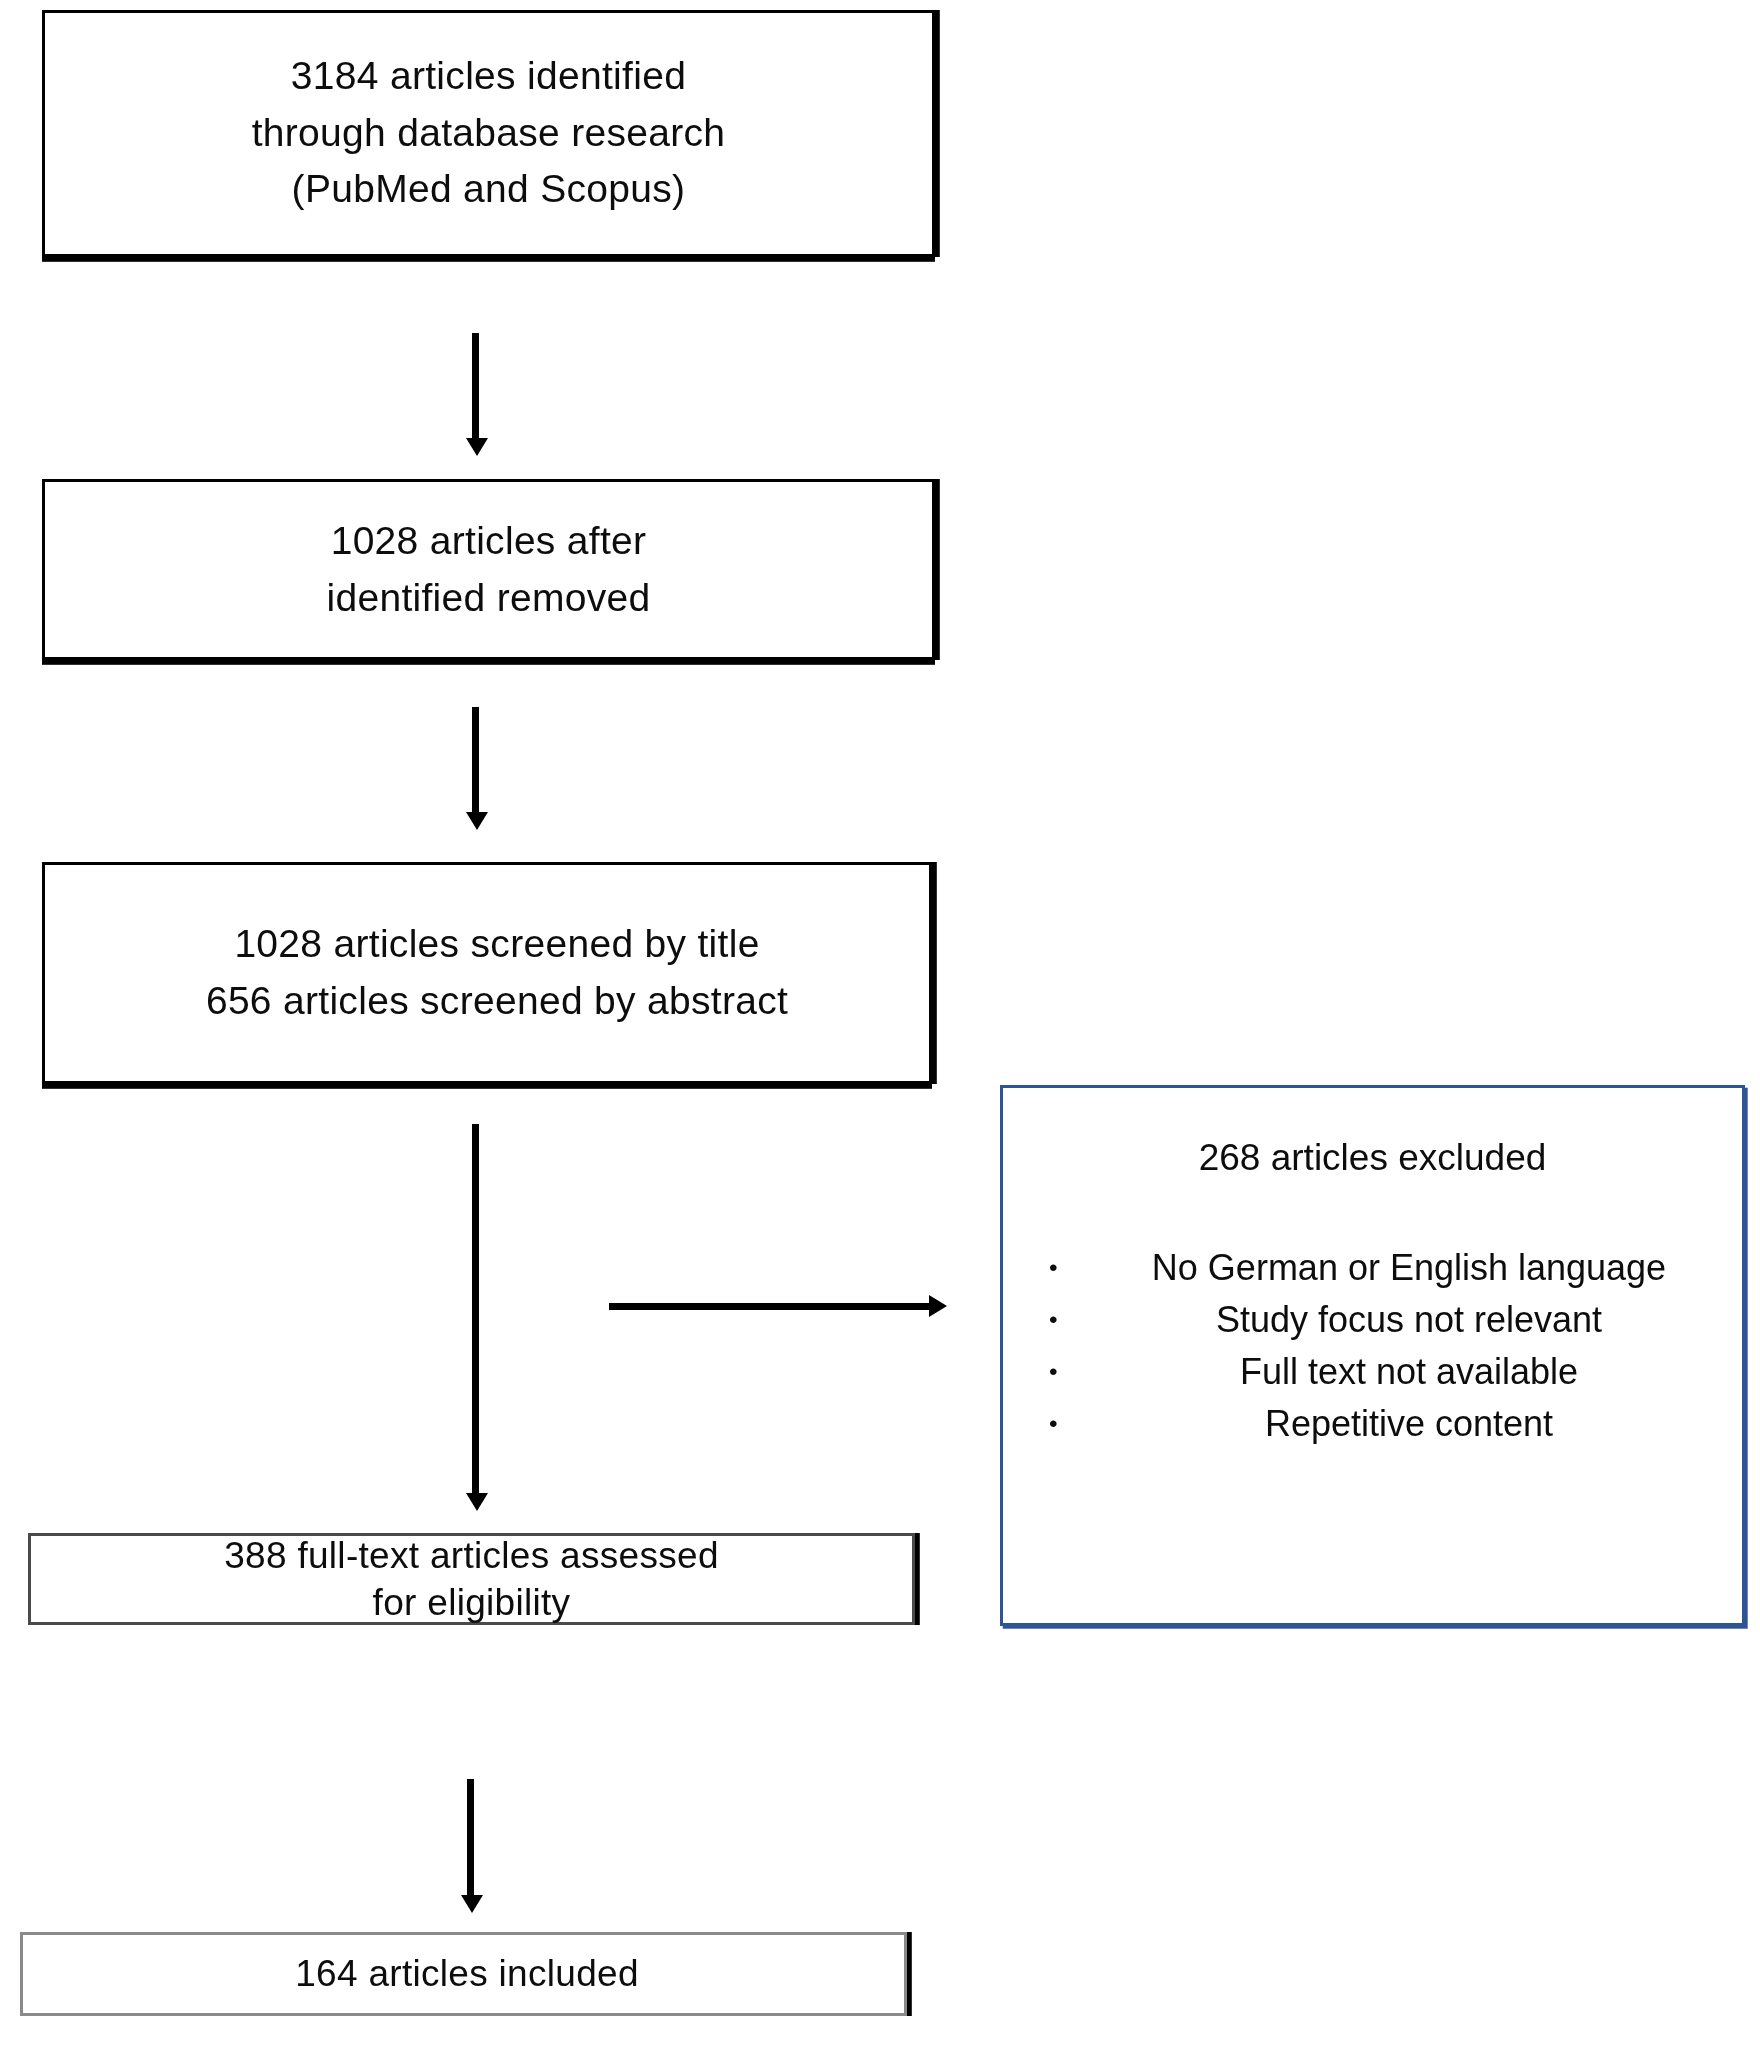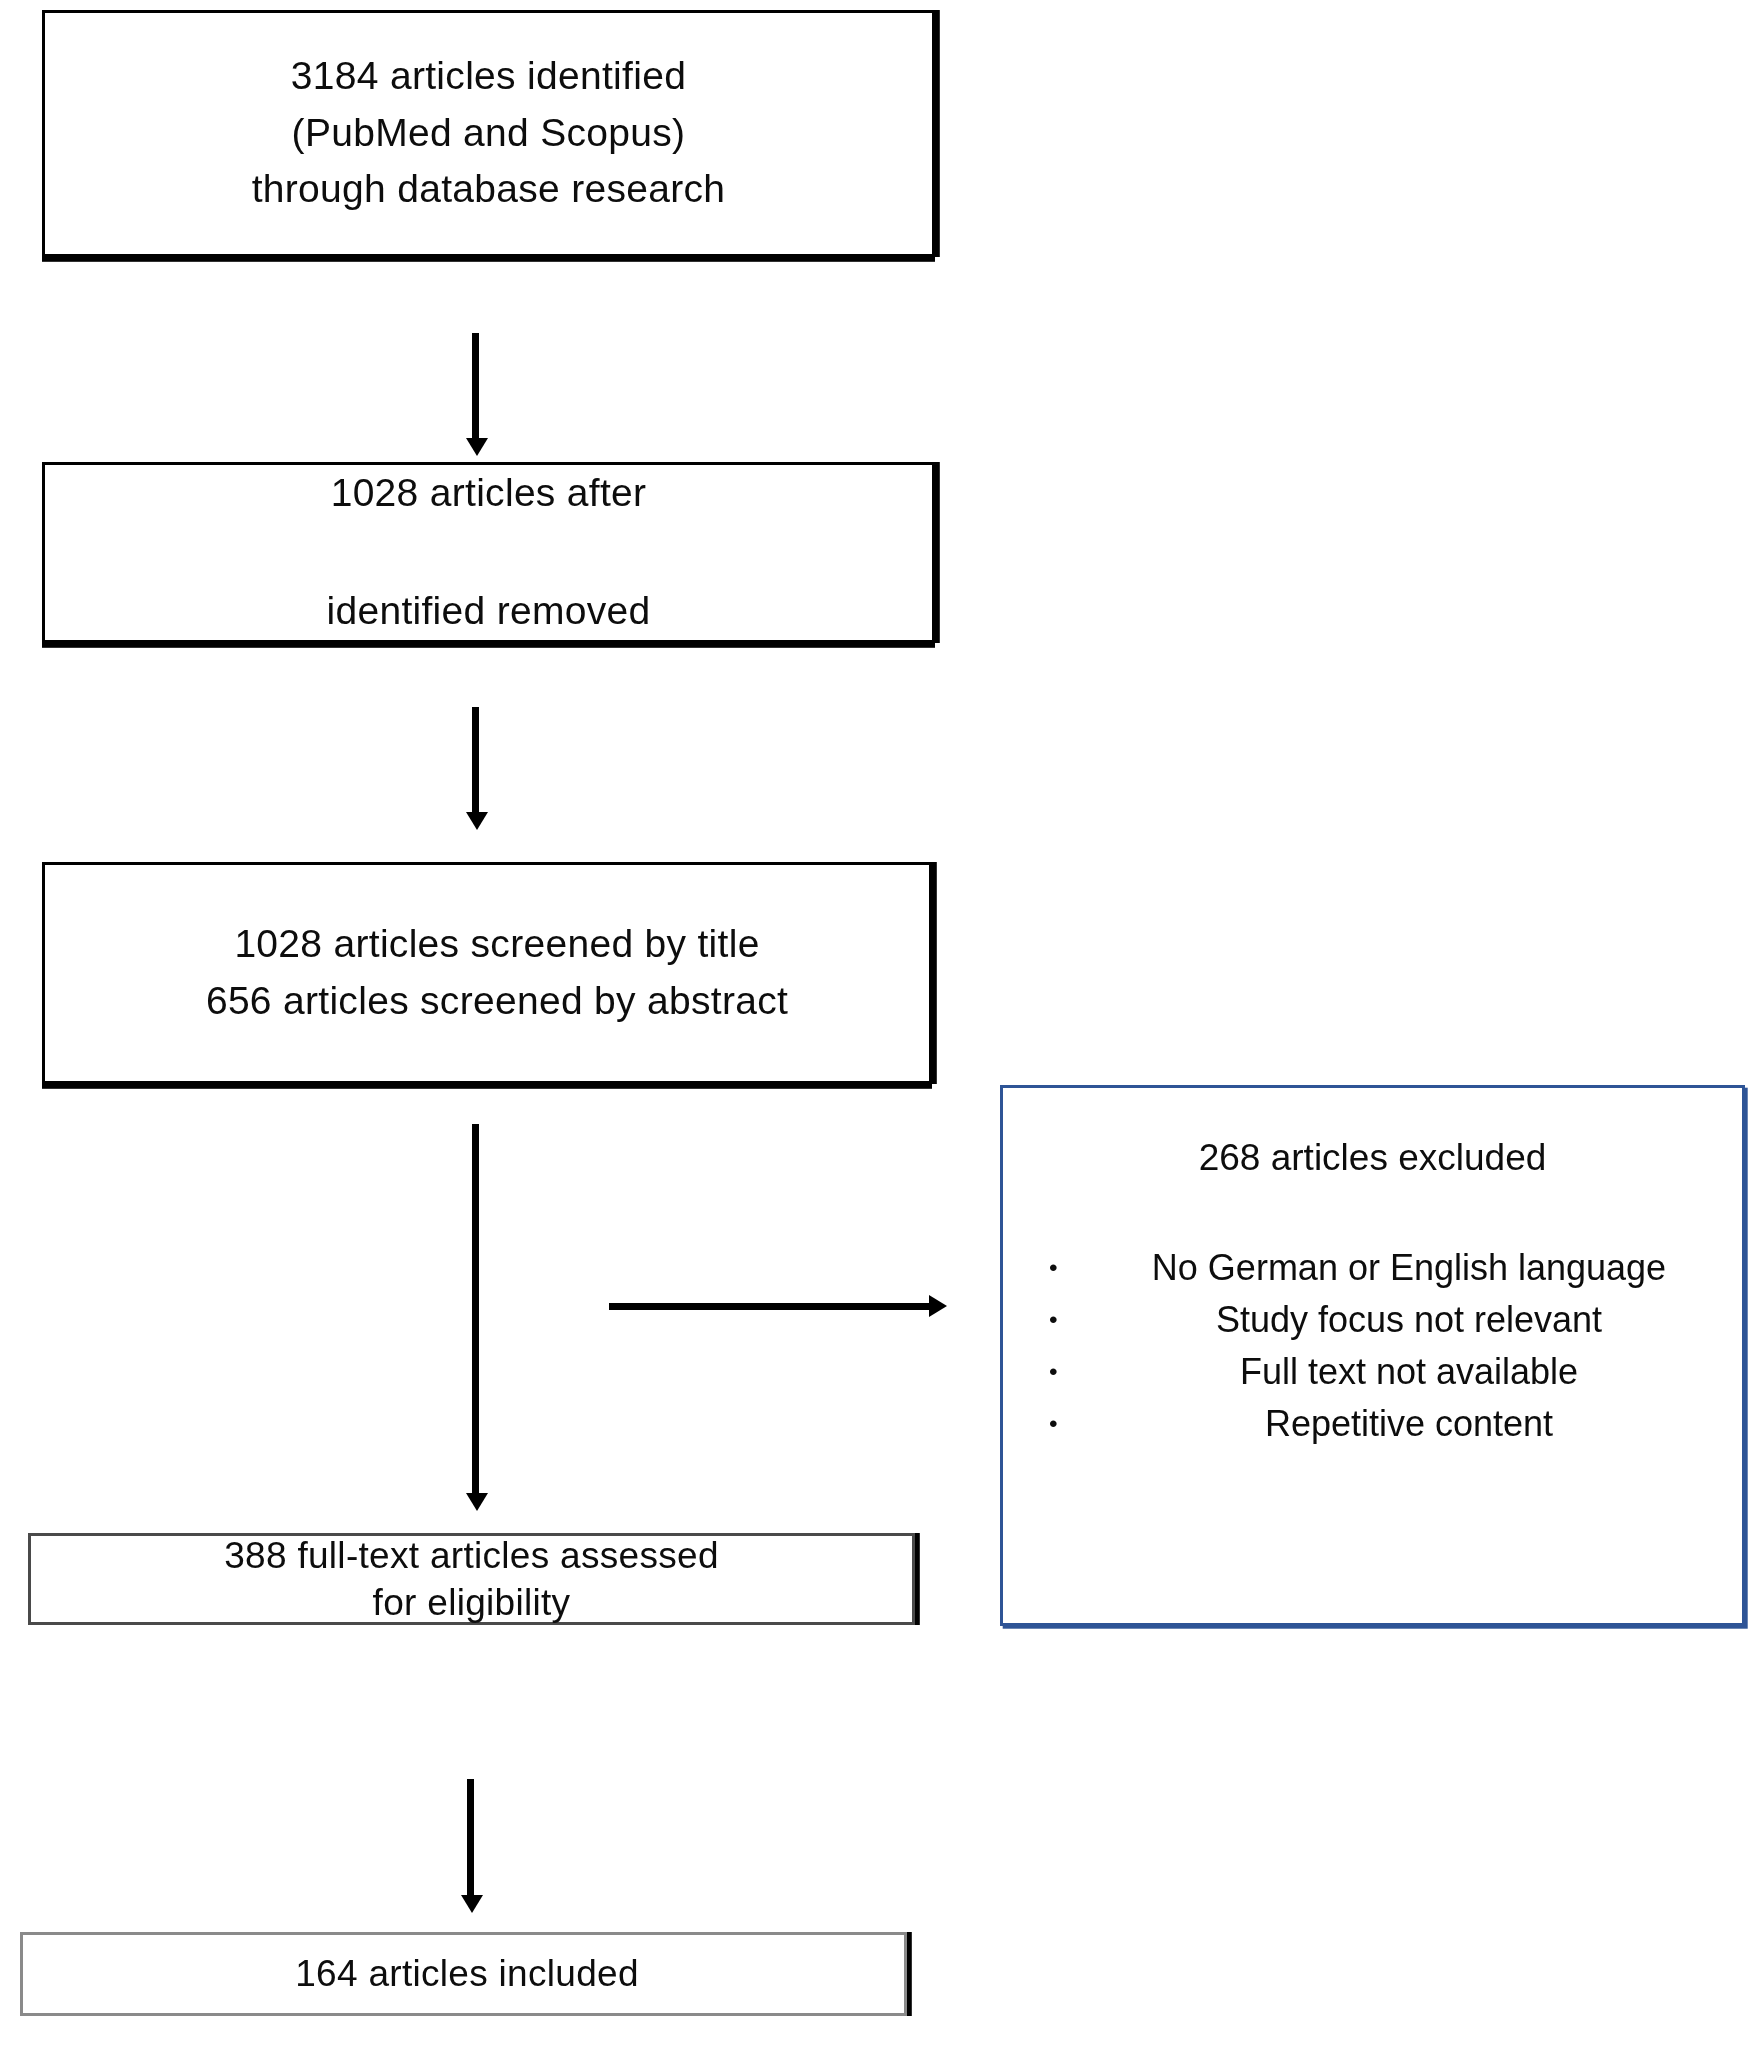--- a/index.html
+++ b/index.html
@@ -55,21 +55,21 @@
     box-shadow: 4.8px 0 0 0 #000000;
   }
   
   .box-blue {
     border: 3.7px solid #2e5496;
     box-shadow: 2.7px 2.7px 0 0 #2e5496;
   }
 
   
   #box-identified   { left: 42px;  top: 9.6px;   width: 893px; height: 247px;  }
-  #box-duplicates   { left: 42px;  top: 462px;  width: 893px; height: 181px; justify-content: space-between;  }
+  #box-duplicates   { left: 42px;  top: 479px;  width: 893px; height: 181px;  }
   #box-screened     { left: 42px;  top: 862px; width: 890px; height: 222px; padding-left: 20px;  }
   #box-fulltext     { left: 28px;  top: 1533px; width: 887px; height: 92px;  }
   #box-included     { left: 20px;  top: 1932px; width: 887px; height: 84px; padding-left: 7px;  }
   #box-excluded     { left: 1000px; top: 1085px; width: 745px; height: 541px; }
 
   #box-identified .line,
   #box-duplicates .line,
   #box-screened .line,
   #box-fulltext .line,
   #box-included .line { font-size: 39px; line-height: 1.45; }
@@ -167,22 +167,22 @@
   #arrow5-shaft { left: 467px; top: 1779px; height: 119px; }
   #arrow5-head  { left: 461px; top: 1895px; }
 </style>
 </head>
 <body>
 
 <div id="canvas">
 
   <div class="flow-box box-black" id="box-identified">
     <span class="line">3184 articles identified</span>
+    <span class="line">through database research</span>
     <span class="line">(PubMed and Scopus)</span>
-    <span class="line">through database research</span>
   </div>
 
   <div class="arrow-v" id="arrow1-shaft"></div>
   <div class="arrow-v-head" id="arrow1-head"></div>
 
   <div class="flow-box box-black" id="box-duplicates">
     <span class="line">1028 articles after</span>
     <span class="line">identified removed</span>
   </div>
 

